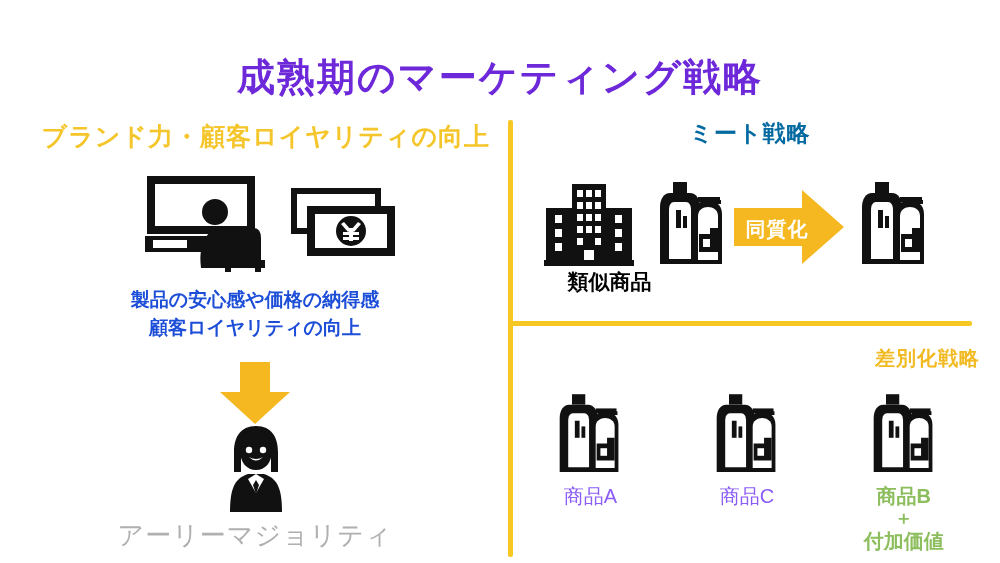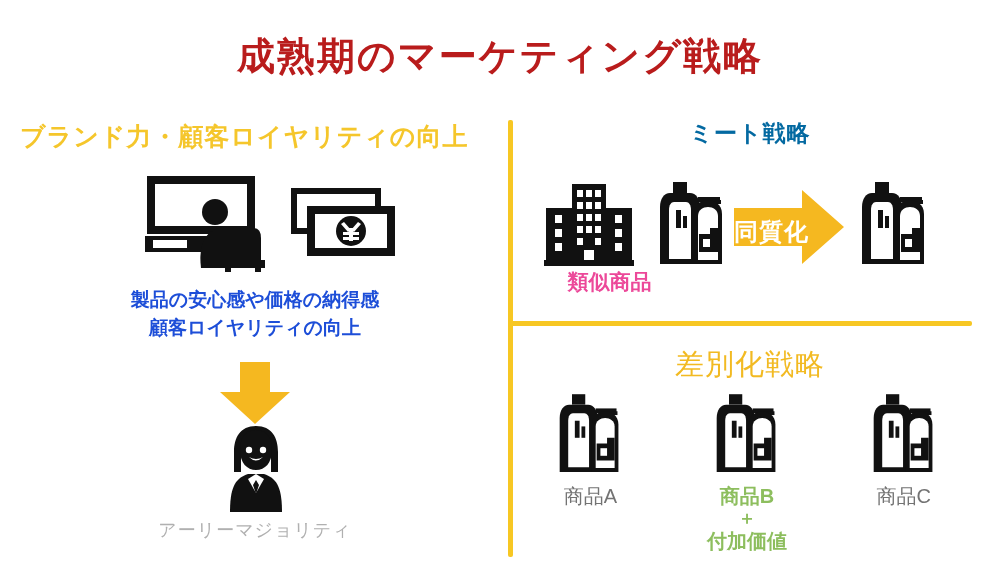--- a/index.html
+++ b/index.html
@@ -18,26 +18,26 @@
     position: relative;
     width: 1000px;
     height: 563px;
     background: #ffffff;
   }
 
   
   .title {
     position: absolute;
     left: 0;
-    top: 36px;
+    top: 57px;
     width: 1000px;
     text-align: center;
     font-size: 38px;
     font-weight: bold;
-    color: #b91c1c;
+    color: #6d28d9;
     letter-spacing: 2px;
     line-height: 1.1;
     white-space: nowrap;
   }
 
   
   .divider-v {
     position: absolute;
     left: 508px;
     top: 120px;
@@ -55,21 +55,21 @@
     background: #F7C723;
     border-radius: 2px;
   }
 
   
   .head-left {
     position: absolute;
     left: 20px;
     top: 120px;
     width: 470px;
-    text-align: left;
+    text-align: right;
     font-size: 25px;
     font-weight: bold;
     color: #F5C62B;
     letter-spacing: 1px;
     white-space: nowrap;
   }
   .head-meet {
     position: absolute;
     left: 520px;
     top: 118px;
@@ -78,23 +78,23 @@
     font-size: 23px;
     font-weight: bold;
     color: #0369a1;
     letter-spacing: 1px;
   }
   .head-diff {
     position: absolute;
     left: 520px;
     top: 345px;
     width: 460px;
-    text-align: center;
-    font-size: 29px;
-    font-weight: normal;
+    text-align: right;
+    font-size: 20px;
+    font-weight: bold;
     color: #F2BA22;
     letter-spacing: 1px;
   }
 
   
   .left-icons {
     position: absolute;
     left: 140px;
     top: 168px;
     width: 260px;
@@ -130,21 +130,21 @@
     top: 424px;
     width: 56px;
     height: 90px;
   }
   .left-foot {
     position: absolute;
     left: 40px;
     top: 518px;
     width: 430px;
     text-align: center;
-    font-size: 18px;
+    font-size: 26px;
     color: #B0B0B0;
     letter-spacing: 1px;
   }
 
   
   .meet-row {
     position: absolute;
     left: 512px;
     top: 172px;
     width: 470px;
@@ -156,39 +156,39 @@
   .meet-bottles-b { position: absolute; left: 344px; top: 8px; }
 
   .cap-similar {
     position: absolute;
     left: 512px;
     top: 268px;
     width: 195px;
     text-align: center;
     font-size: 21px;
     font-weight: bold;
-    color: #ec4899;
+    color: #000000;
   }
   .cap-diff-product {
     position: absolute;
     left: 790px;
     top: 268px;
     width: 190px;
     text-align: center;
     font-size: 21px;
     color: #C9C9C9;
   }
 
   .arrow-label {
     position: absolute;
     left: 0;
     top: 26px;
     width: 86px;
-    text-align: left;
-    font-size: 24px;
+    text-align: center;
+    font-size: 20px;
     font-weight: bold;
     color: #FFFFFF;
     letter-spacing: 1px;
   }
 
   
   .diff-row {
     position: absolute;
     left: 512px;
     top: 392px;
@@ -202,21 +202,21 @@
     width: 140px;
     display: flex;
     flex-direction: column;
     align-items: center;
   }
   .diff-label {
     margin-top: 8px;
     font-size: 20px;
     text-align: center;
     line-height: 1.25;
-    color: #737373;
+    color: #8b5cf6;
   }
   .diff-label.green { color: #8DBE5E; font-weight: bold; }
   .diff-plus { font-size: 18px; line-height: 1.1; }
   .diff-extra { font-size: 20px; font-weight: bold; }
 
   svg { display: block; }
 </style>
 </head>
 <body>
 
@@ -468,25 +468,21 @@
           <g fill="#ffffff">
             <path d="M20 22 h12 c3 0 5 3 5 8 v49 h-22 V30 c0-5 2-8 5-8 z"></path>
             <rect x="22" y="30" width="5" height="18" fill="#111111"></rect>
             <rect x="29" y="36" width="4" height="12" fill="#111111"></rect>
             <path d="M44 36 c0-6 5-9 10-9 s10 3 10 9 v44 h-20 z"></path>
             <path d="M45 54 h11 v-6 h8 v24 h-19 z" fill="#111111"></path>
             <rect x="49" y="59" width="7" height="8" fill="#ffffff"></rect>
           </g>
         </svg>
       </span>
-      <div class="diff-label green">
-        <div>商品B</div>
-        <div class="diff-plus">＋</div>
-        <div class="diff-extra">付加価値</div>
-      </div>
+      <div class="diff-label">商品C</div>
     </div>
 
     <div class="diff-item">
       <span>
         <svg width="72" height="84" viewBox="0 0 76 88" aria-hidden="true">
           <g fill="#111111">
             <rect x="19" y="2" width="14" height="11"></rect>
             <path d="M16 13 h20 c6 0 10 6 10 14 v57 h-40 V27 c0-8 4-14 10-14 z"></path>
             <rect x="44" y="17" width="22" height="5"></rect>
             <rect x="48" y="22" width="6" height="10"></rect>
@@ -496,18 +492,22 @@
           <g fill="#ffffff">
             <path d="M20 22 h12 c3 0 5 3 5 8 v49 h-22 V30 c0-5 2-8 5-8 z"></path>
             <rect x="22" y="30" width="5" height="18" fill="#111111"></rect>
             <rect x="29" y="36" width="4" height="12" fill="#111111"></rect>
             <path d="M44 36 c0-6 5-9 10-9 s10 3 10 9 v44 h-20 z"></path>
             <path d="M45 54 h11 v-6 h8 v24 h-19 z" fill="#111111"></path>
             <rect x="49" y="59" width="7" height="8" fill="#ffffff"></rect>
           </g>
         </svg>
       </span>
-      <div class="diff-label">商品C</div>
+      <div class="diff-label green">
+        <div>商品B</div>
+        <div class="diff-plus">＋</div>
+        <div class="diff-extra">付加価値</div>
+      </div>
     </div>
 
   </div>
 
 </div>
 
 </body></html>

